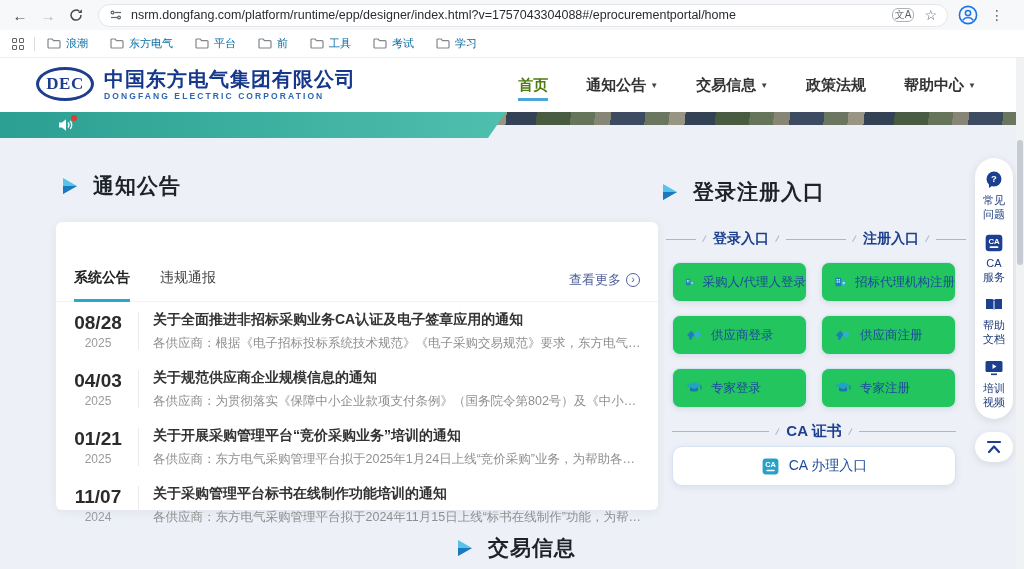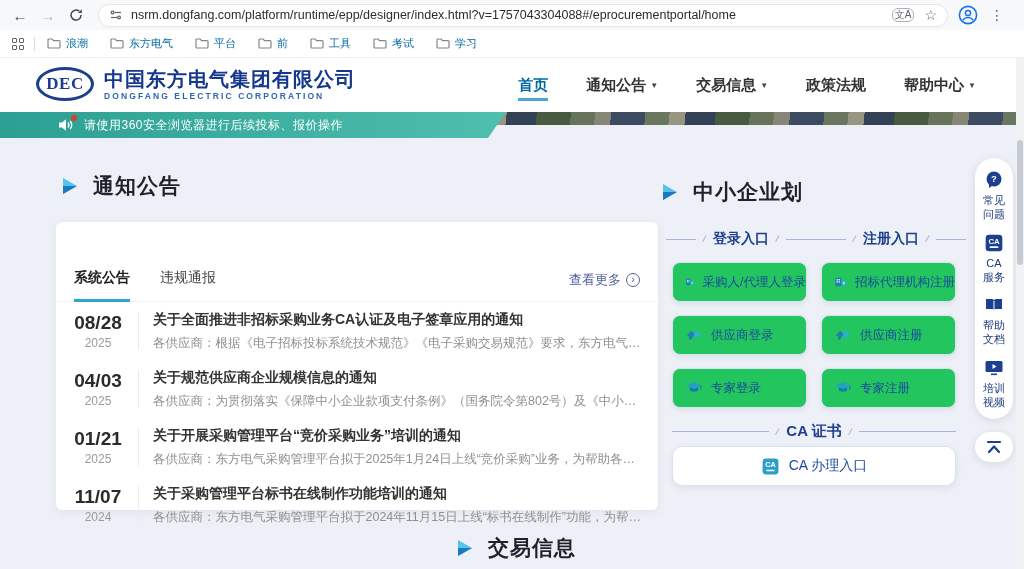--- a/index.html
+++ b/index.html
@@ -26,21 +26,21 @@
 
   
   .site-header { position:absolute; top:58px; left:0; width:1024px; height:54px; background:#fff; }
   .logo-wrap { position:absolute; left:36px; top:9px; display:flex; align-items:center; gap:10px; }
   .logo-oval { width:58px; height:34px; border:3px solid #1d3e8d; border-radius:50%; display:flex; align-items:center; justify-content:center; font-family:"Liberation Serif","DejaVu Serif",serif; font-weight:bold; font-size:17px; color:#1d3e8d; letter-spacing:.5px; }
   .co-cn { font-size:20px; font-weight:bold; color:#15388c; letter-spacing:1px; line-height:22px; }
   .co-en { font-size:8.5px; font-weight:bold; color:#2f66b2; letter-spacing:2.1px; margin-top:1px; }
   .main-nav { position:absolute; right:48px; top:0; height:54px; display:flex; align-items:center; gap:38px; }
   .nav-item { font-size:15px; font-weight:bold; color:#333; display:flex; align-items:center; gap:4px; padding:6px 0; }
   .nav-item .caret { font-size:8px; color:#444; }
-  .nav-item.active { color:#0369a1; border-bottom:3px solid #4aa6da; padding-bottom:3px; }
+  .nav-item.active { color:#4d7c0f; border-bottom:3px solid #4aa6da; padding-bottom:3px; }
 
   
   .hero-strip { position:absolute; top:112px; left:0; width:1024px; height:13px;
     background:
       linear-gradient(180deg, rgba(25,35,48,.30), rgba(25,35,48,.30)),
       repeating-linear-gradient(96deg,#5d7247 0 34px,#87986b 34px 58px,#b7b094 58px 74px,#4d5d75 74px 108px,#8d9a74 108px 132px,#cfc6a6 132px 148px,#3f4f66 148px 178px); }
   .ticker { position:absolute; top:112px; left:0; width:506px; height:26px; background:linear-gradient(90deg,#2b9f92,#4fbfae); clip-path:polygon(0 0,100% 0,calc(100% - 18px) 100%,0 100%); display:flex; align-items:center; padding-left:58px; }
   .speaker-wrap { position:relative; width:16px; height:14px; }
   .speaker-dot { position:absolute; top:-3px; right:-3px; width:6px; height:6px; background:#e23c30; border-radius:50%; }
   .ticker-text { color:#fff; font-size:12px; margin-left:10px; letter-spacing:.5px; }
@@ -211,21 +211,20 @@
   <div class="hero-strip"></div>
   <div class="ticker">
     <span class="speaker-wrap">
       <svg width="16" height="14" viewBox="0 0 16 14">
           <path d="M1 4.6 h3 L8 1.2 v11.6 L4 9.4 H1 Z" fill="#fff"></path>
           <path d="M10 4.5 a4 4 0 0 1 0 5" stroke="#fff" fill="none" stroke-width="1.3"></path>
           <path d="M12.2 3 a6.6 6.6 0 0 1 0 8" stroke="#fff" fill="none" stroke-width="1.3"></path>
         </svg>
       <span class="speaker-dot"></span>
     </span>
-    <span class="ticker-text">请使用360安全浏览器进行后续投标、报价操作</span>
   </div>
 
   <div class="sec-title" style="left:60px; top:172px;">
     <svg width="20" height="18" viewBox="0 0 20 18">
         <polygon points="3,1 17,9 3,17" fill="#55c3ea"></polygon>
         <polygon points="3,9 17,9 3,17" fill="#1b79c0"></polygon>
       </svg>
     <span class="txt">通知公告</span>
   </div>
 
@@ -283,21 +282,21 @@
         <div class="n-sum">各供应商：东方电气采购管理平台拟于2024年11月15日上线“标书在线制作”功能，为帮…</div>
       </div>
     </div>
   </div>
 
   <div class="sec-title" style="left:660px; top:178px;">
     <svg width="20" height="18" viewBox="0 0 20 18">
         <polygon points="3,1 17,9 3,17" fill="#55c3ea"></polygon>
         <polygon points="3,9 17,9 3,17" fill="#1b79c0"></polygon>
       </svg>
-    <span class="txt">中小企业划</span>
+    <span class="txt">登录注册入口</span>
   </div>
 
   <div class="col-head" style="left:666px;">
     <span class="deco-line"></span>
       <span class="sl"></span>
     <span class="lbl">登录入口</span>
     <span class="sl"></span>
       <span class="deco-line"></span>
   </div>
   <div class="col-head" style="left:816px;">

